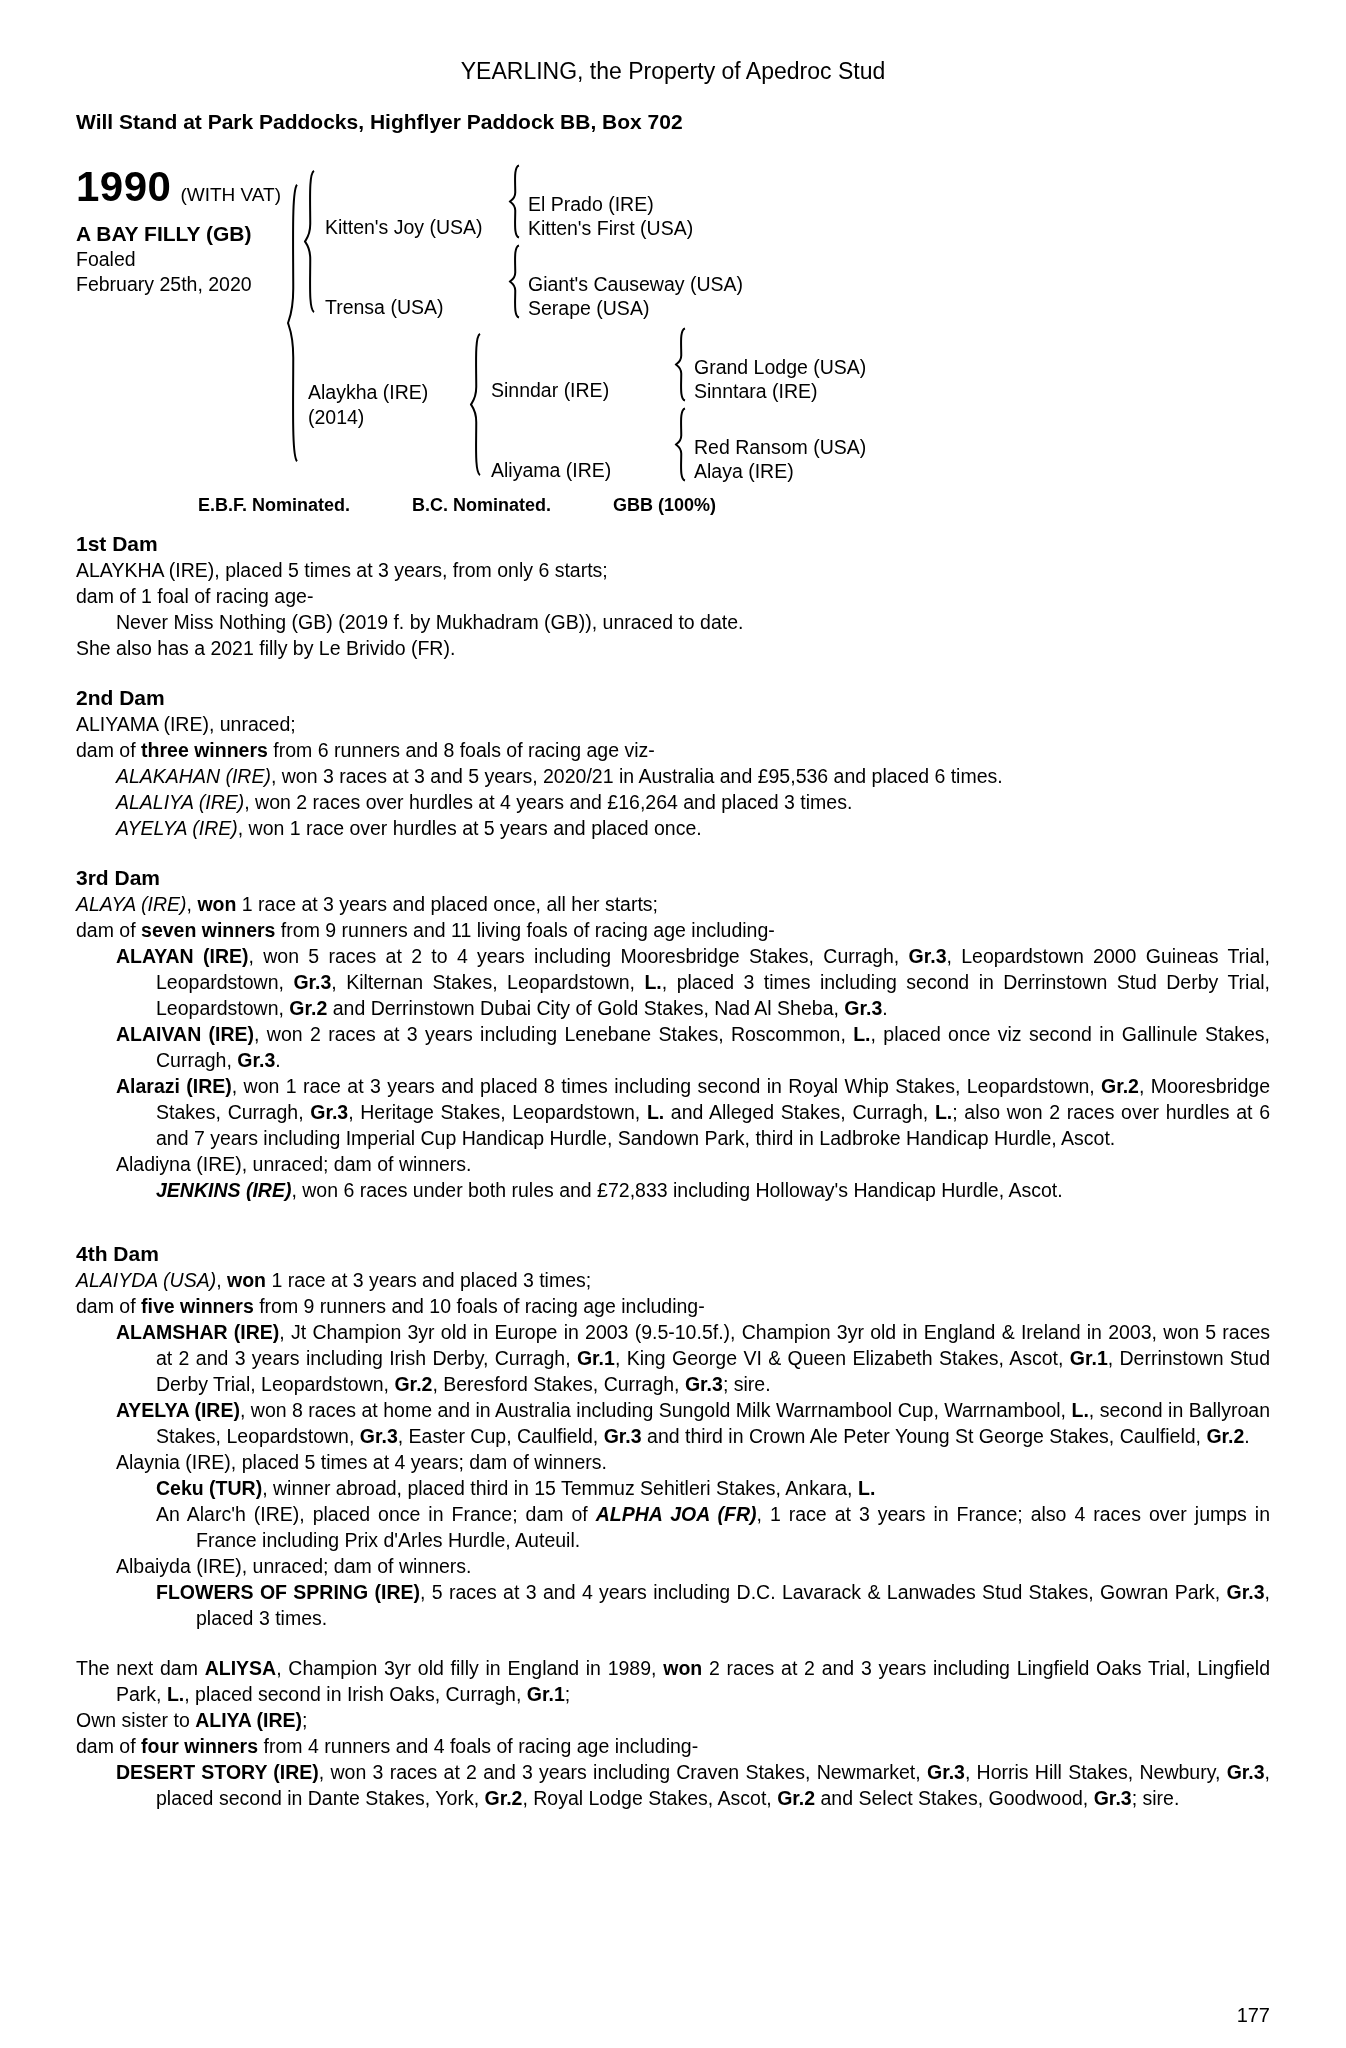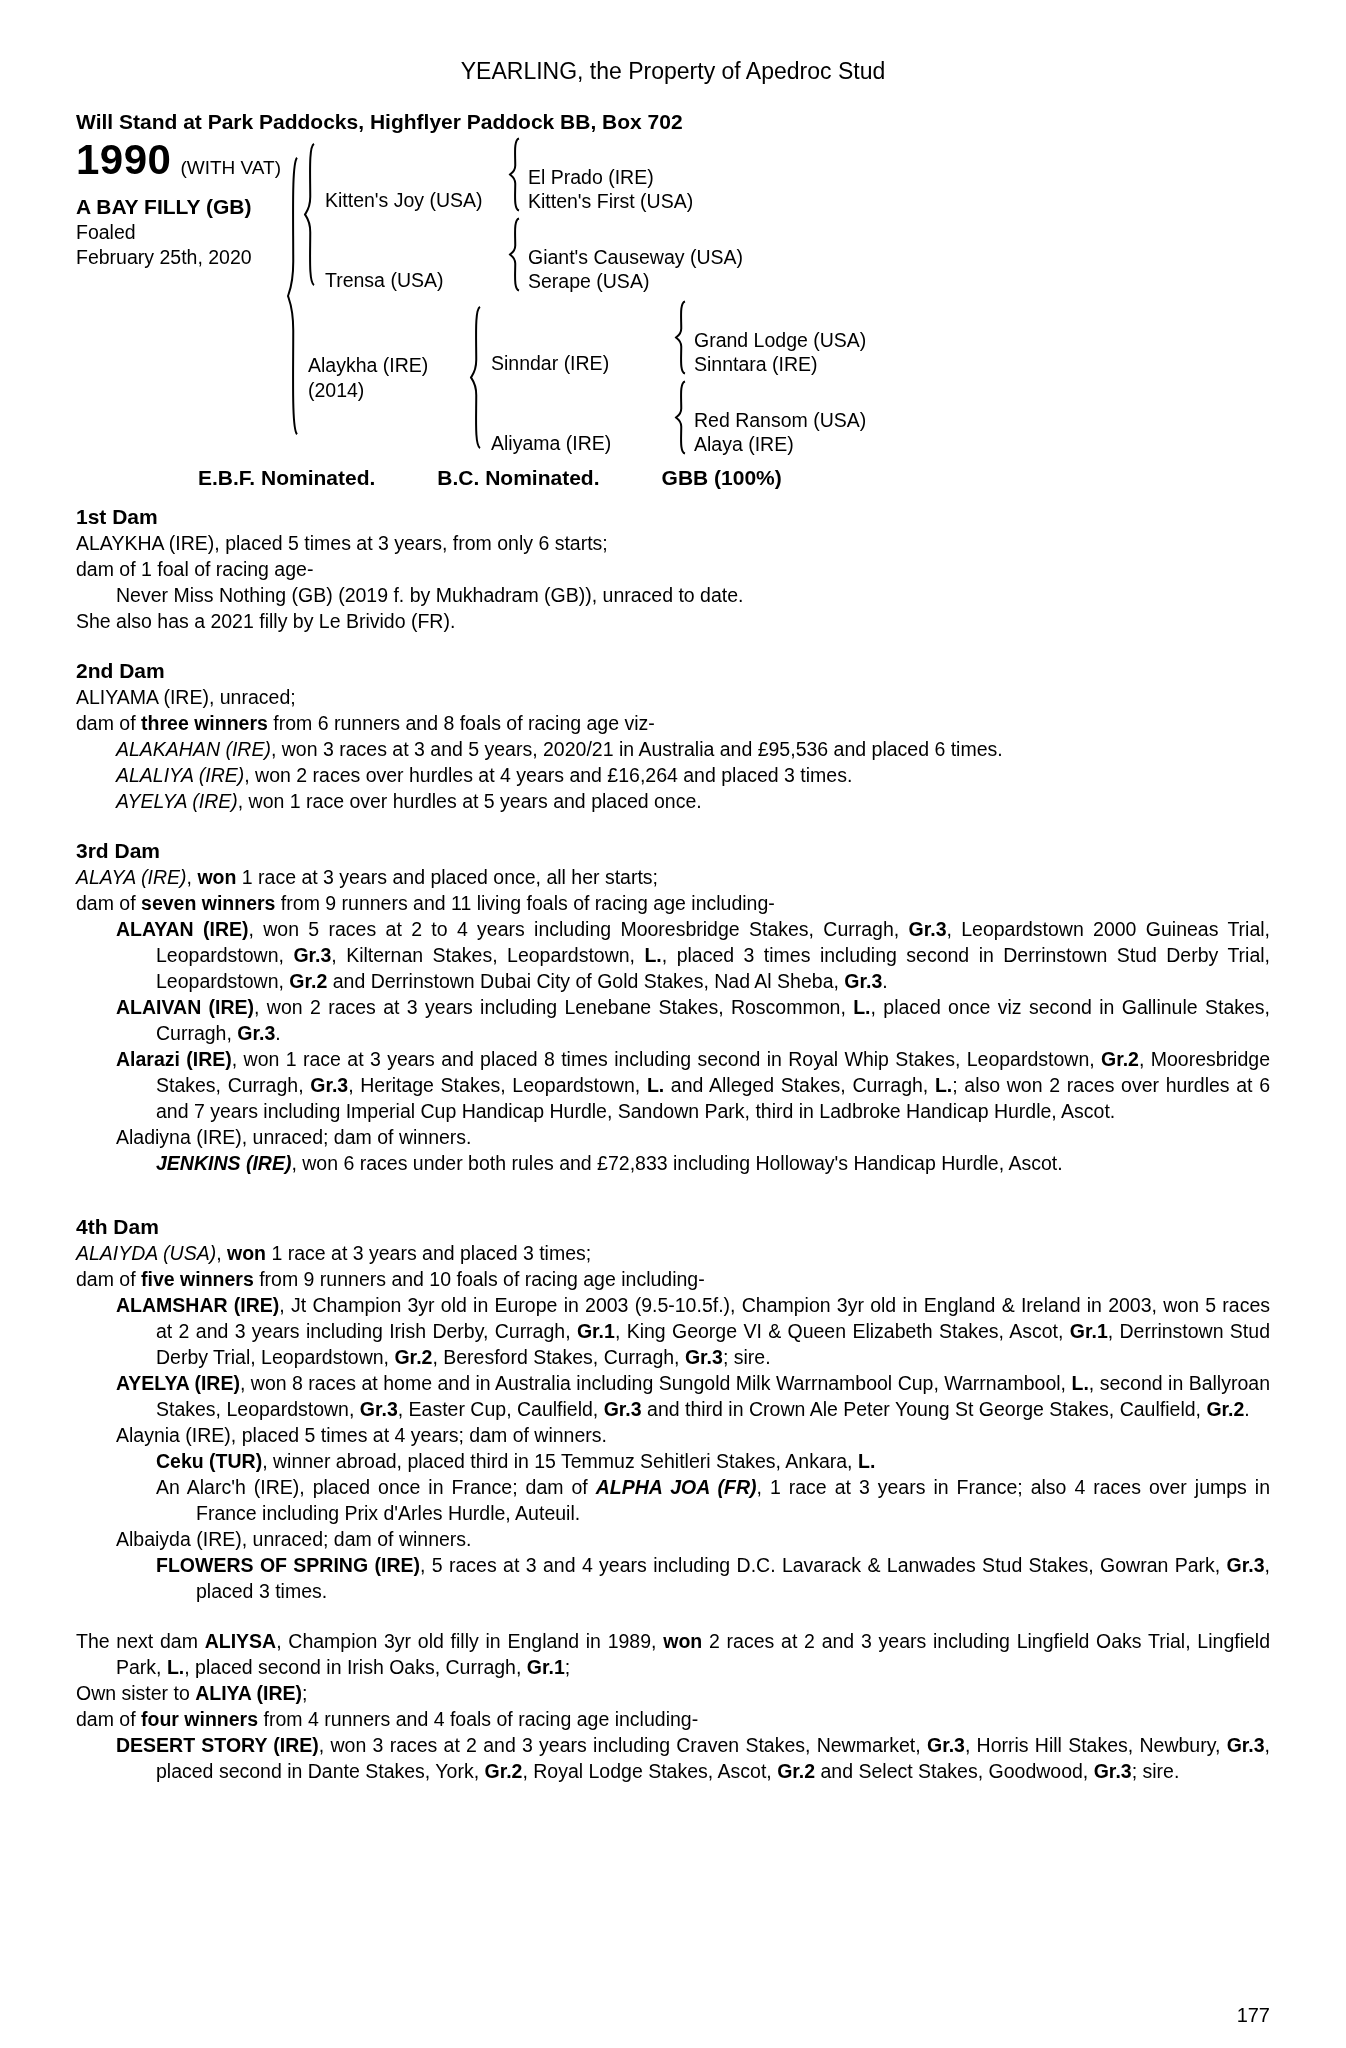--- a/index.html
+++ b/index.html
@@ -7,21 +7,21 @@
     width:1346px; height:2048px; margin:0 auto; position:relative;
     box-sizing:border-box; padding:50px 76px 0 76px; overflow:hidden;
     background:#ffffff; color:#000000;
     font-family:"Liberation Sans", sans-serif;
     font-size:19.5px; line-height:26px;
   }
   .title { text-align:center; font-size:23px; line-height:30px; margin-top:6px; }
   .stand-line { font-weight:bold; font-size:21px; line-height:28px; margin-top:22px; }
 
   
-  .ped-row { display:flex; margin-top:0; }
+  .ped-row { display:flex; margin-top:27px; }
   .ped-info { width:209px; flex:none; }
   .lot-line { display:flex; align-items:baseline; gap:9px; margin-top:2px; }
   .lot-number { font-size:42px; font-weight:bold; line-height:44px; letter-spacing:0.5px; }
   .vat { font-size:19px; }
   .animal-desc { font-weight:bold; font-size:21px; line-height:26px; margin-top:12px; }
   .foaled { line-height:25px; }
 
   .ped-tree { display:flex; flex:1; }
   .brace-wrap { flex:none; display:flex; }
   .brace-svg { display:block; height:100%; width:15px; }
@@ -31,21 +31,21 @@
   .halves { flex:1; display:flex; flex-direction:column; gap:6px; }
   .ped-half { display:flex; }
   .gen1-box { width:166px; flex:none; display:flex; flex-direction:column; justify-content:center; padding-left:6px; box-sizing:border-box; }
   .gen1-name { line-height:25px; white-space:nowrap; }
   .gen2-stack { flex:1; display:flex; flex-direction:column; gap:3px; }
   .gen2-unit { display:flex;align-items:flex-end; }
   .gen2-name { width:188px; flex:none; display:flex; align-items:center; padding-left:6px; box-sizing:border-box; white-space:nowrap; }
   .gen3-stack { flex:1; display:flex; flex-direction:column; justify-content:center; padding-left:4px; }
   .gen3-name { height:24px; line-height:24px; white-space:nowrap; }
 
-  .noms { display:flex; padding-left:122px; gap:62px; font-weight:bold; font-size:21px; line-height:28px; margin-top:8px; }
+  .noms { display:flex; padding-left:122px; gap:62px; font-weight:bold; font-size:18px; line-height:28px; margin-top:8px; }
 
   
   #sections .section { margin-top:24px; }
   #sections .section:first-child { margin-top:12px; }
   #sections .section.extra-gap { margin-top:38px; }
   .sec-heading { font-weight:bold; font-size:21px; line-height:26px; }
   .para { margin:0; text-align:justify; }
   .i0h { padding-left:40px; text-indent:-40px; }
   .i1h { padding-left:80px;  text-indent:-40px; }
   .i2h { padding-left:120px; text-indent:-40px; }

